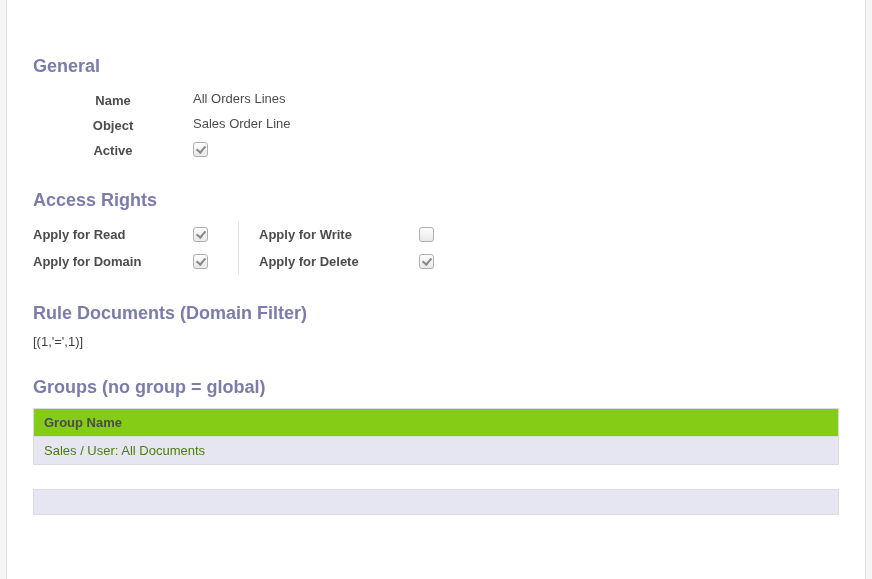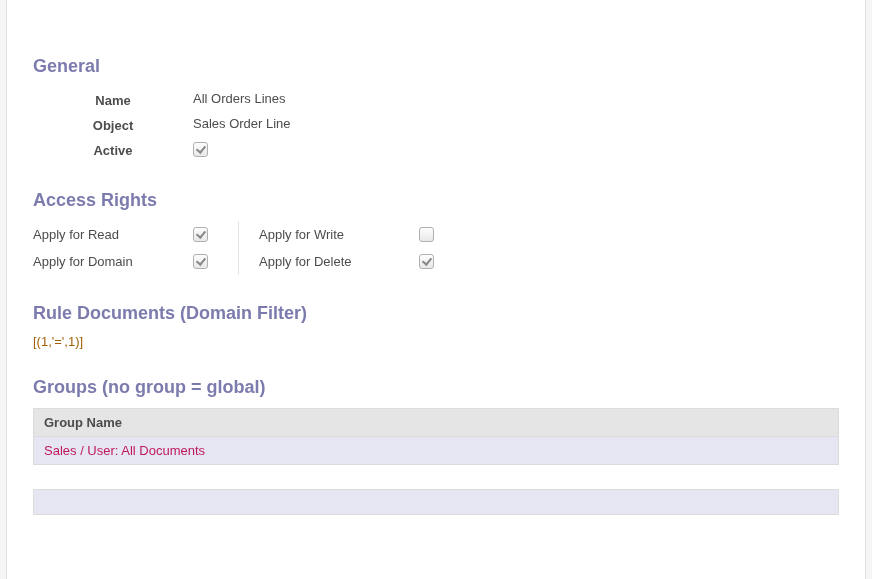--- a/index.html
+++ b/index.html
@@ -50,39 +50,39 @@
   left: 4px; top: 1px;
   width: 4px; height: 7px;
   border: solid #888;
   border-width: 0 2px 2px 0;
   transform: rotate(40deg);
 }
 .ar-grid { display: flex; }
 .ar-col { border-right: 1px solid #e5e5e5; padding-right: 30px; margin-right: 20px; }
 .ar-col:last-child { border-right: none; }
 .ar-row { display: flex; align-items: center; padding: 6px 0; }
-.ar-label { width: 160px; font-weight: normal; color: #4c4c4c; }
-.rule-text { color: #a16207; margin: 4px 0 0 0; }
+.ar-label { width: 160px; font-weight: bold; color: #4c4c4c; }
+.rule-text { color: #404040; margin: 4px 0 0 0; }
 .groups-header { display: flex; align-items: flex-start; margin-bottom: 8px; }
 .groups-header .g-label { font-weight: bold; color: #4c4c4c; flex: 1; }
 .groups-header .g-cb-wrap { border-left: 1px solid #e5e5e5; padding-left: 20px; height: 28px; display:flex; align-items:flex-start; }
 table.list { width: 100%; border-collapse: collapse; border: 1px solid #dcdcdc; }
 table.list th {
-  background: #e5e5e5;
+  background: #84cc16;
   text-align: left;
   font-weight: bold;
   color: #4c4c4c;
   padding: 6px 10px;
   border: 1px solid #dcdcdc;
 }
 table.list td {
   padding: 6px 10px;
   border: 1px solid #dcdcdc;
   background: #e6e6f2;
-  color: #be185d;
+  color: #4d7c0f;
 }
 .bottom-bar {
   margin-top: 24px;
   height: 26px;
   background: #e6e6f2;
   border: 1px solid #dcdcdc;
 }
 </style>
 </head>
 <body>

